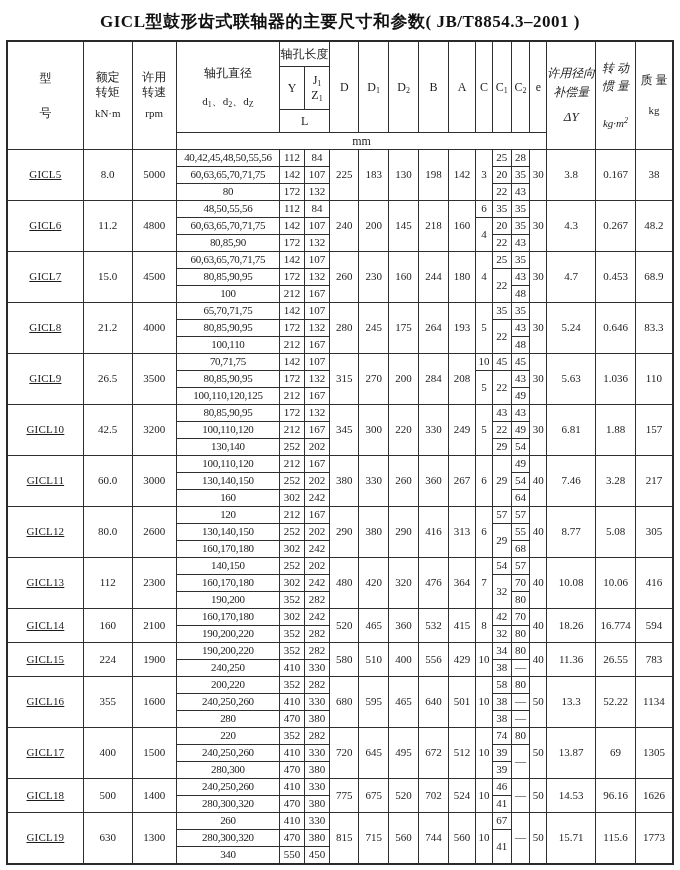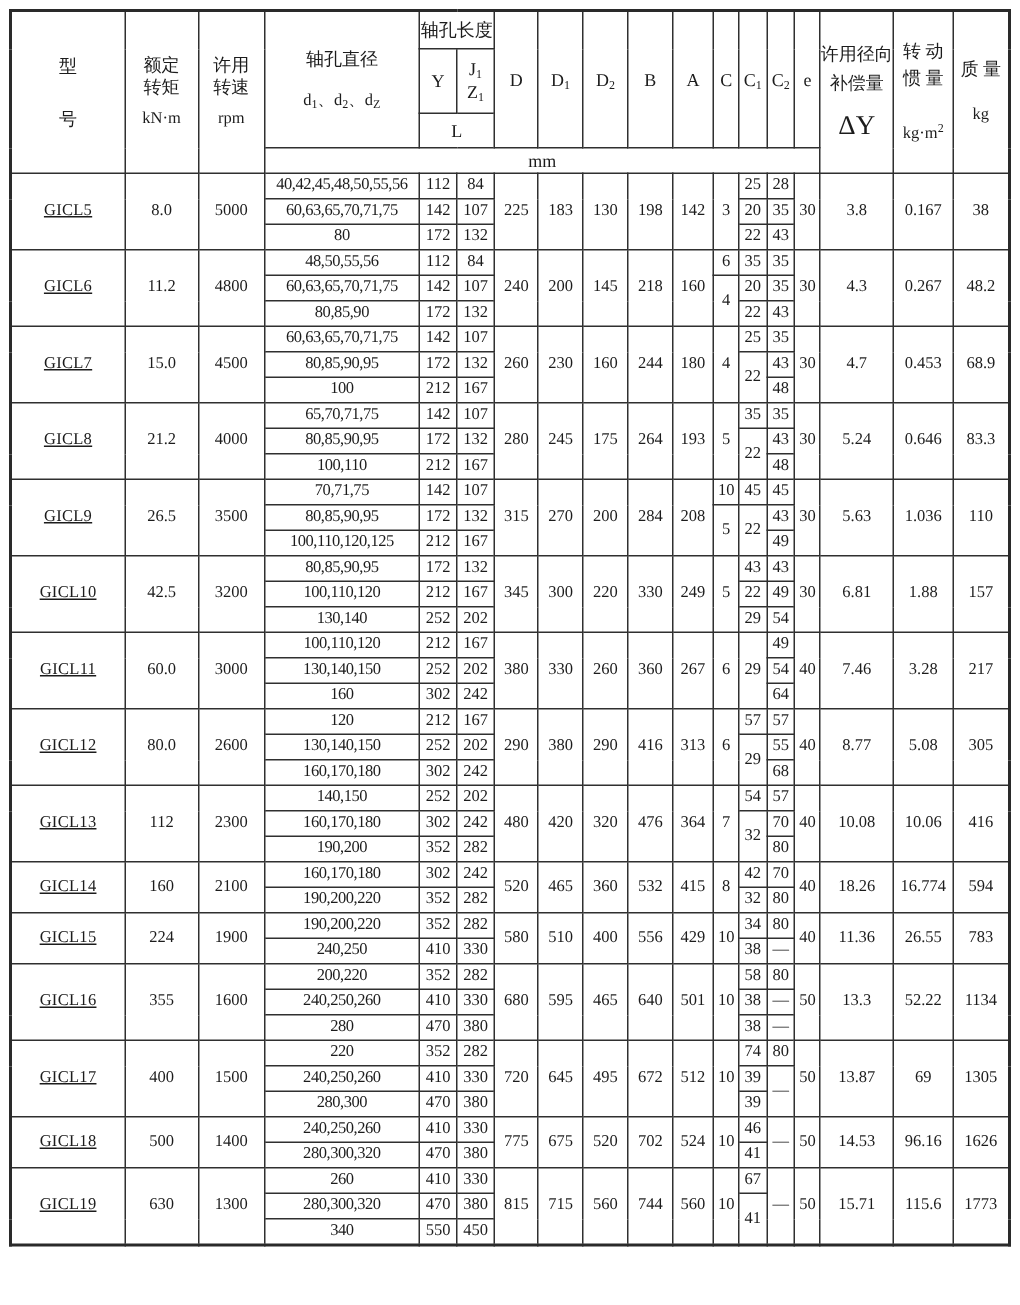--- a/index.html
+++ b/index.html
@@ -24,35 +24,36 @@
     padding:0;font-weight:normal;
     font-size:11px;line-height:1.05;
     white-space:nowrap;overflow:hidden;
   }
   .spec thead th{font-size:12px;}
   .hr1 th{height:24px;}
   .hr2 th{height:42px;}
   .hr3 th{height:22px;}
   .hr4 th{height:16px;font-size:11px;}
   .vstack{display:flex;flex-direction:column;align-items:center;justify-content:center;}
-  .g2{gap:2px;justify-content:center;} .g6{gap:6px;} .g10{gap:18px;} .g16{gap:16px;} .g22{gap:22px;}
+  .g2{gap:2px;justify-content:center;} .g6{gap:6px;font-style:italic;} .g10{gap:18px;} .g16{gap:16px;} .g22{gap:22px;}
   .unit{font-size:11px;}
-  .dimletter{font-size:18px;}
+  .dimletter{font-size:13px;}
   .body-row td{height:16px;}
   .bore-col{
     text-align:left;padding-left:4px;font-size:10px;letter-spacing:-0.3px;
   }
   .model-col{font-size:11px;letter-spacing:0.2px;text-decoration:underline;}
   sub{font-size:8px;vertical-align:-2px;line-height:0;}
   sup{font-size:8px;vertical-align:4px;line-height:0;}
 </style>
 </head>
 <body>
 
 <div class="page">
+  <div class="title">GICL型鼓形齿式联轴器的主要尺寸和参数( JB/T8854.3–2001 )</div>
 
   <table class="spec">
     <colgroup>
       <col style="width:78px">
         <col style="width:50px">
         <col style="width:45px">
       <col style="width:104px">
         <col style="width:25px">
         <col style="width:25px">
       <col style="width:30px">

